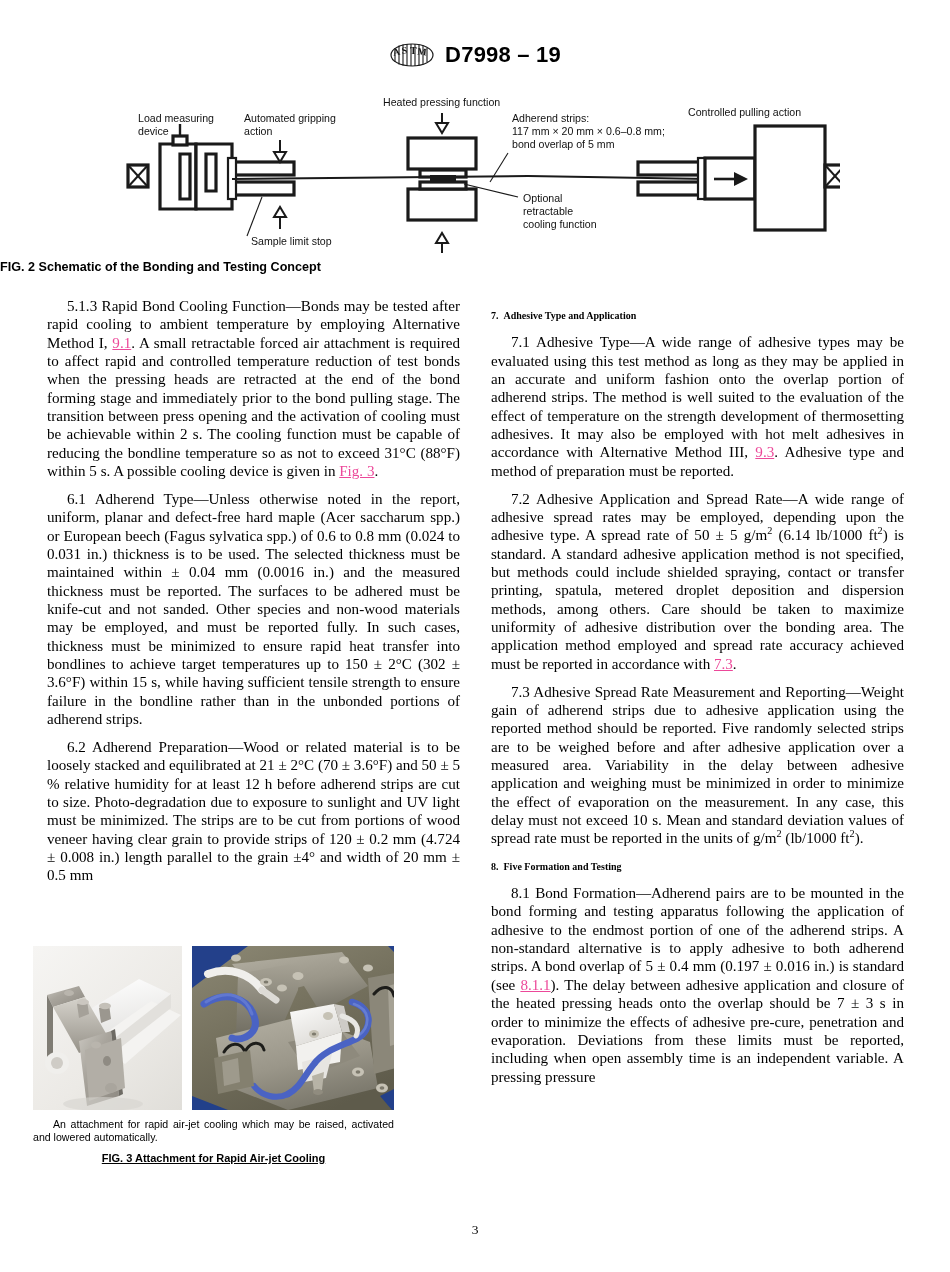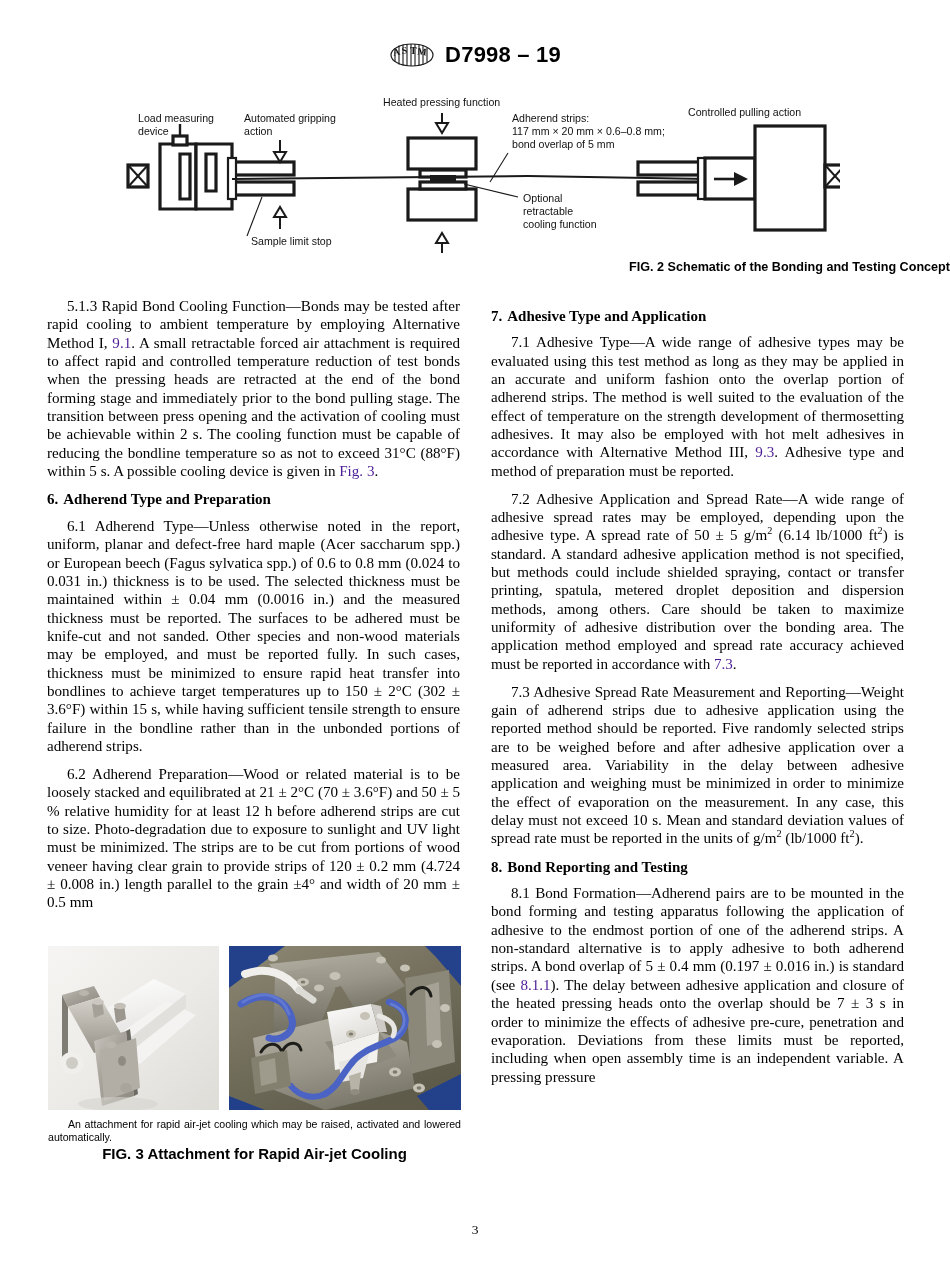--- a/index.html
+++ b/index.html
@@ -46,21 +46,21 @@
     left: 120px;
     width: 720px;
     height: 160px;
   }
   .fig2-wrap svg { display: block; }
   .fig2-caption {
     position: absolute;
     top: 260px;
     left: 0;
     width: 950px;
-    text-align: right;
+    text-align: left;
     font-family: "Liberation Sans", sans-serif;
     font-weight: bold;
     font-size: 12.6px;
   }
 
   
   .columns {
     position: absolute;
     top: 297px;
     left: 47px;
@@ -75,35 +75,35 @@
     margin: 0 0 9.5px 0;
     font-size: 15.1px;
     line-height: 18.35px;
     text-align: justify;
     text-justify: inter-word;
     hyphens: none;
   }
   p.body.indent { text-indent: 20px; }
   h3.section {
     margin: 10px 0 8px 0;
-    font-size: 15px;
+    font-size: 10px;
     font-weight: bold;
     line-height: 18.4px;
   }
   h3.section .num { margin-right: 5px; }
   .it { }
-  .ref { color: #4c1d95; }
+  .ref { color: #ec4899; text-decoration: underline; }
   sup { font-size: 0.68em; vertical-align: super; line-height: 0; }
 
   
   .fig3-block {
     position: absolute;
     top: 946px;
-    left: 48px;
-    width: 413px;
+    left: 33px;
+    width: 361px;
   }
   .fig3-photos {
     display: flex;
     gap: 10px;
     height: 164px;
   }
   .photo {
     position: relative;
     overflow: hidden;
   }
@@ -119,24 +119,26 @@
   }
   .fig3-note {
     margin: 8px 0 0 0;
     font-family: "Liberation Sans", sans-serif;
     font-size: 10.6px;
     line-height: 13.4px;
     text-align: justify;
   }
   .fig3-note .lead { padding-left: 20px; }
   .fig3-caption {
+    margin-top: 7px;
     text-align: center;
     font-family: "Liberation Sans", sans-serif;
     font-weight: bold;
-    font-size: 15px;
+    font-size: 11px;
+    text-decoration: underline;
   }
 
   
   .page-number {
     position: absolute;
     top: 1222px;
     left: 0;
     width: 950px;
     text-align: center;
     font-size: 13.5px;
@@ -253,40 +255,39 @@
   </svg>
 </div>
 <div class="fig2-caption">FIG. 2 Schematic of the Bonding and Testing Concept</div>
 
 <div class="columns">
 
   <div class="col">
 
     <p class="body indent"><span>5.1.3</span> <span class="it">Rapid Bond Cooling Function</span><span>—Bonds may be tested after rapid cooling to ambient temperature by employing Alternative Method I, </span><span class="ref">9.1</span><span>. A small retractable forced air attachment is required to affect rapid and controlled temperature reduction of test bonds when the pressing heads are retracted at the end of the bond forming stage and immediately prior to the bond pulling stage. The transition between press opening and the activation of cooling must be achievable within 2 s. The cooling function must be capable of reducing the bondline temperature so as not to exceed 31°C (88°F) within 5 s. A possible cooling device is given in </span><span class="ref">Fig. 3</span><span>.</span></p>
 
-    <h3 class="section"><span class="num">6.</span><span>Adherend Type and Preparation</span></h3>
 
     <p class="body indent"><span>6.1</span> <span class="it">Adherend Type</span><span>—Unless otherwise noted in the report, uniform, planar and defect-free hard maple (</span><span class="it">Acer saccharum spp.</span><span>) or European beech (</span><span class="it">Fagus sylvatica spp.</span><span>) of 0.6 to 0.8 mm (0.024 to 0.031 in.) thickness is to be used. The selected thickness must be maintained within ± 0.04 mm (0.0016 in.) and the measured thickness must be reported. The surfaces to be adhered must be knife-cut and not sanded. Other species and non-wood materials may be employed, and must be reported fully. In such cases, thickness must be minimized to ensure rapid heat transfer into bondlines to achieve target temperatures up to 150 ± 2°C (302 ± 3.6°F) within 15 s, while having sufficient tensile strength to ensure failure in the bondline rather than in the unbonded portions of adherend strips.</span></p>
 
     <p class="body indent"><span>6.2</span> <span class="it">Adherend Preparation</span><span>—Wood or related material is to be loosely stacked and equilibrated at 21 ± 2°C (70 ± 3.6°F) and 50 ± 5 % relative humidity for at least 12 h before adherend strips are cut to size. Photo-degradation due to exposure to sunlight and UV light must be minimized. The strips are to be cut from portions of wood veneer having clear grain to provide strips of 120 ± 0.2 mm (4.724 ± 0.008 in.) length parallel to the grain ±4° and width of 20 mm ± 0.5 mm</span></p>
 
   </div>
 
   <div class="col">
 
 
     <h3 class="section"><span class="num">7.</span><span>Adhesive Type and Application</span></h3>
 
     <p class="body indent"><span>7.1</span> <span class="it">Adhesive Type</span><span>—A wide range of adhesive types may be evaluated using this test method as long as they may be applied in an accurate and uniform fashion onto the overlap portion of adherend strips. The method is well suited to the evaluation of the effect of temperature on the strength development of thermosetting adhesives. It may also be employed with hot melt adhesives in accordance with Alternative Method III, </span><span class="ref">9.3</span><span>. Adhesive type and method of preparation must be reported.</span></p>
 
     <p class="body indent"><span>7.2</span> <span class="it">Adhesive Application and Spread Rate</span><span>—A wide range of adhesive spread rates may be employed, depending upon the adhesive type. A spread rate of 50 ± 5 g/m</span><sup>2</sup><span> (6.14 lb/1000 ft</span><sup>2</sup><span>) is standard. A standard adhesive application method is not specified, but methods could include shielded spraying, contact or transfer printing, spatula, metered droplet deposition and dispersion methods, among others. Care should be taken to maximize uniformity of adhesive distribution over the bonding area. The application method employed and spread rate accuracy achieved must be reported in accordance with </span><span class="ref">7.3</span><span>.</span></p>
 
     <p class="body indent"><span>7.3</span> <span class="it">Adhesive Spread Rate Measurement and Reporting</span><span>—Weight gain of adherend strips due to adhesive application using the reported method should be reported. Five randomly selected strips are to be weighed before and after adhesive application over a measured area. Variability in the delay between adhesive application and weighing must be minimized in order to minimize the effect of evaporation on the measurement. In any case, this delay must not exceed 10 s. Mean and standard deviation values of spread rate must be reported in the units of g/m</span><sup>2</sup><span> (lb/1000 ft</span><sup>2</sup><span>).</span></p>
 
-    <h3 class="section"><span class="num">8.</span><span>Bond Reporting and Testing</span></h3>
+    <h3 class="section"><span class="num">8.</span><span>Five Formation and Testing</span></h3>
 
     <p class="body indent"><span>8.1</span> <span class="it">Bond Formation</span><span>—Adherend pairs are to be mounted in the bond forming and testing apparatus following the application of adhesive to the endmost portion of one of the adherend strips. A non-standard alternative is to apply adhesive to both adherend strips. A bond overlap of 5 ± 0.4 mm (0.197 ± 0.016 in.) is standard (see </span><span class="ref">8.1.1</span><span>). The delay between adhesive application and closure of the heated pressing heads onto the overlap should be 7 ± 3 s in order to minimize the effects of adhesive pre-cure, penetration and evaporation. Deviations from these limits must be reported, including when open assembly time is an independent variable. A pressing pressure</span></p>
 
   </div>
 </div>
 
 <div class="fig3-block">
   <div class="fig3-photos">
 
     <div class="photo photo-left">

